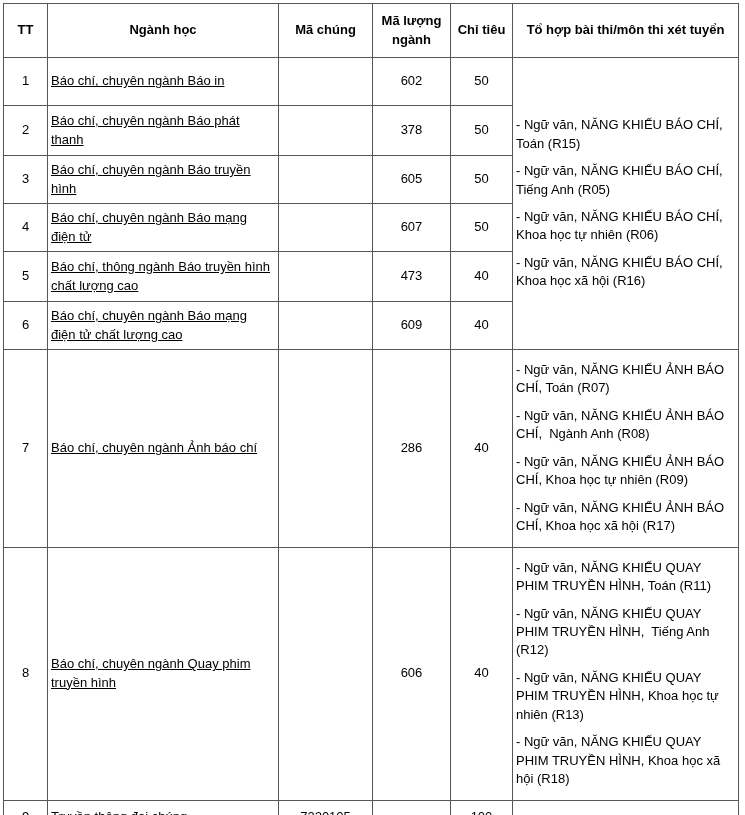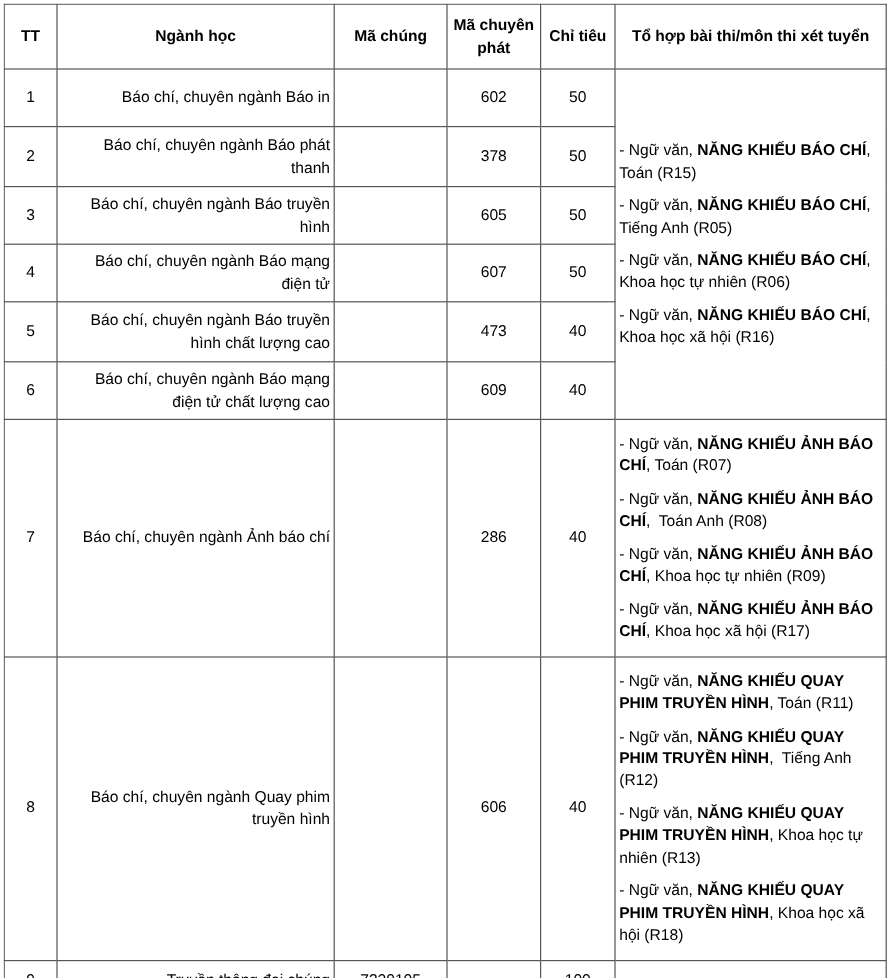--- a/index.html
+++ b/index.html
@@ -26,50 +26,50 @@
     padding: 2px 3px;
     line-height: 1.42;
     overflow: hidden;
   }
   table.admissions th {
     font-weight: bold;
     text-align: center;
     padding: 2px 1px;
   }
   td.c-center { text-align: center; }
-  td.c-name   { text-align: right; padding-left: 3px; padding-right: 2px; }
+  td.c-name   { text-align: left; padding-left: 3px; padding-right: 2px; text-decoration: underline; }
   td.c-combo  {
     text-align: left;
     padding: 2px 2px 2px 4px;
     vertical-align: middle;
   }
   td.c-combo p {
     margin: 9px 0;
     white-space: pre-wrap;
   }
-  td.c-combo strong { font-weight: bold; }
+  td.c-combo strong { font-weight: normal; }
 </style>
 </head>
 <body>
 
 <table class="admissions">
   <colgroup>
     <col style="width:44px">
     <col style="width:231px">
     <col style="width:94px">
     <col style="width:78px">
     <col style="width:62px">
     <col style="width:226px">
   </colgroup>
   <thead>
     <tr style="height:54px">
       <th>TT</th>
       <th>Ngành học</th>
       <th>Mã chúng</th>
-      <th>Mã chuyên phát</th>
+      <th>Mã lượng ngành</th>
       <th>Chỉ tiêu</th>
       <th>Tổ hợp bài thi/môn thi xét tuyển</th>
     </tr>
   </thead>
   <tbody>
 
     <tr style="height:48px">
       <td class="c-center">1</td>
       <td class="c-name">Báo chí, chuyên ngành Báo in</td>
       <td class="c-center"></td>
@@ -102,21 +102,21 @@
     <tr style="height:48px">
       <td class="c-center">4</td>
       <td class="c-name">Báo chí, chuyên ngành Báo mạng điện tử</td>
       <td class="c-center"></td>
       <td class="c-center">607</td>
       <td class="c-center">50</td>
     </tr>
 
     <tr style="height:50px">
       <td class="c-center">5</td>
-      <td class="c-name">Báo chí, chuyên ngành Báo truyền hình chất lượng cao</td>
+      <td class="c-name">Báo chí, thông ngành Báo truyền hình chất lượng cao</td>
       <td class="c-center"></td>
       <td class="c-center">473</td>
       <td class="c-center">40</td>
     </tr>
 
     <tr style="height:48px">
       <td class="c-center">6</td>
       <td class="c-name">Báo chí, chuyên ngành Báo mạng điện tử chất lượng cao</td>
       <td class="c-center"></td>
       <td class="c-center">609</td>
@@ -124,21 +124,21 @@
     </tr>
 
     <tr style="height:174px">
       <td class="c-center">7</td>
       <td class="c-name">Báo chí, chuyên ngành Ảnh báo chí</td>
       <td class="c-center"></td>
       <td class="c-center">286</td>
       <td class="c-center">40</td>
       <td class="c-combo">
         <p><span>- Ngữ văn, </span><strong>NĂNG KHIẾU ẢNH BÁO CHÍ</strong><span>, Toán (R07)</span></p>
-        <p><span>- Ngữ văn, </span><strong>NĂNG KHIẾU ẢNH BÁO CHÍ</strong><span>,  Toán Anh (R08)</span></p>
+        <p><span>- Ngữ văn, </span><strong>NĂNG KHIẾU ẢNH BÁO CHÍ</strong><span>,  Ngành Anh (R08)</span></p>
         <p><span>- Ngữ văn, </span><strong>NĂNG KHIẾU ẢNH BÁO CHÍ</strong><span>, Khoa học tự nhiên (R09)</span></p>
         <p><span>- Ngữ văn, </span><strong>NĂNG KHIẾU ẢNH BÁO CHÍ</strong><span>, Khoa học xã hội (R17)</span></p>
       </td>
     </tr>
 
     <tr style="height:217px">
       <td class="c-center">8</td>
       <td class="c-name">Báo chí, chuyên ngành Quay phim truyền hình</td>
       <td class="c-center"></td>
       <td class="c-center">606</td>

